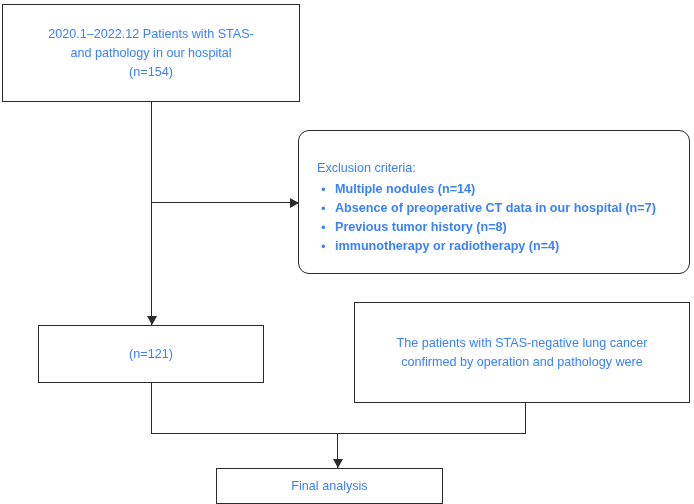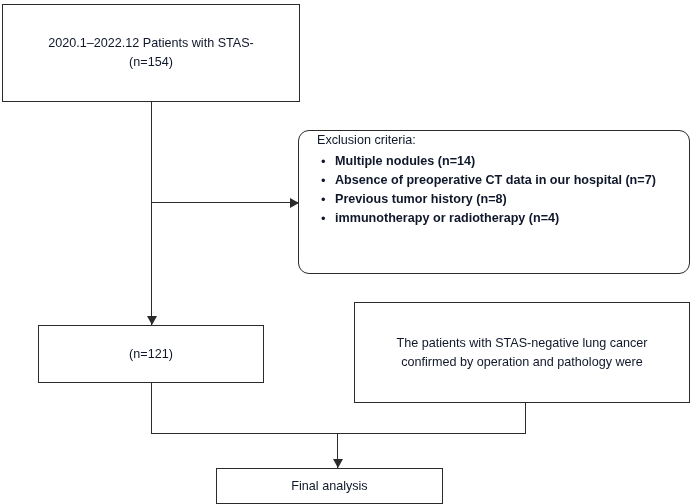--- a/index.html
+++ b/index.html
@@ -22,39 +22,39 @@
     box-sizing: border-box;
     border: 1px solid #2b2b2b;
     background: #ffffff;
     display: flex;
     flex-direction: column;
     align-items: center;
     justify-content: center;
     text-align: center;
     font-size: 12.6px;
     line-height: 19px;
-    color: #0f172a;
+    color: #3b82f6;
   }
   .node.rounded {
     border-radius: 11px;
   }
   .node.left-align {
     align-items: flex-start;
     text-align: left;
     justify-content: flex-start;
   }
 
   
   #node-source {
     left: 2px; top: 4px; width: 298px; height: 98px;
     padding: 0 10px;
   }
   #node-exclusion {
     left: 298px; top: 130px; width: 392px; height: 144px;
-    padding: 0 14px 12px 18px;
+    padding: 28px 14px 12px 18px;
   }
   #node-stas-positive {
     left: 38px; top: 325px; width: 226px; height: 58px;
   }
   #node-stas-negative {
     left: 354px; top: 302px; width: 336px; height: 101px;
     padding: 9px 12px;
   }
   #node-final {
     left: 216px; top: 468px; width: 227px; height: 36px;
@@ -126,20 +126,21 @@
   #conn-final-down       { left: 337px; top: 433px;  height: 35px; }
   #arrow-final           { left: 333px; top: 459px; }
 </style>
 </head>
 <body>
 
 <div id="canvas">
 
   <div class="node" id="node-source">
     <span class="node-line">2020.1–2022.12 Patients with STAS-</span>
+    <span class="node-line">and pathology in our hospital</span>
     <span class="node-line">(n=154)</span>
   </div>
 
   <div class="node rounded left-align" id="node-exclusion">
     <p class="excl-title">Exclusion criteria:</p>
     <ul class="excl-list">
       <li>
         <span class="bullet">•</span>
         <span class="li-text">Multiple nodules (n=14)</span>
       </li>

